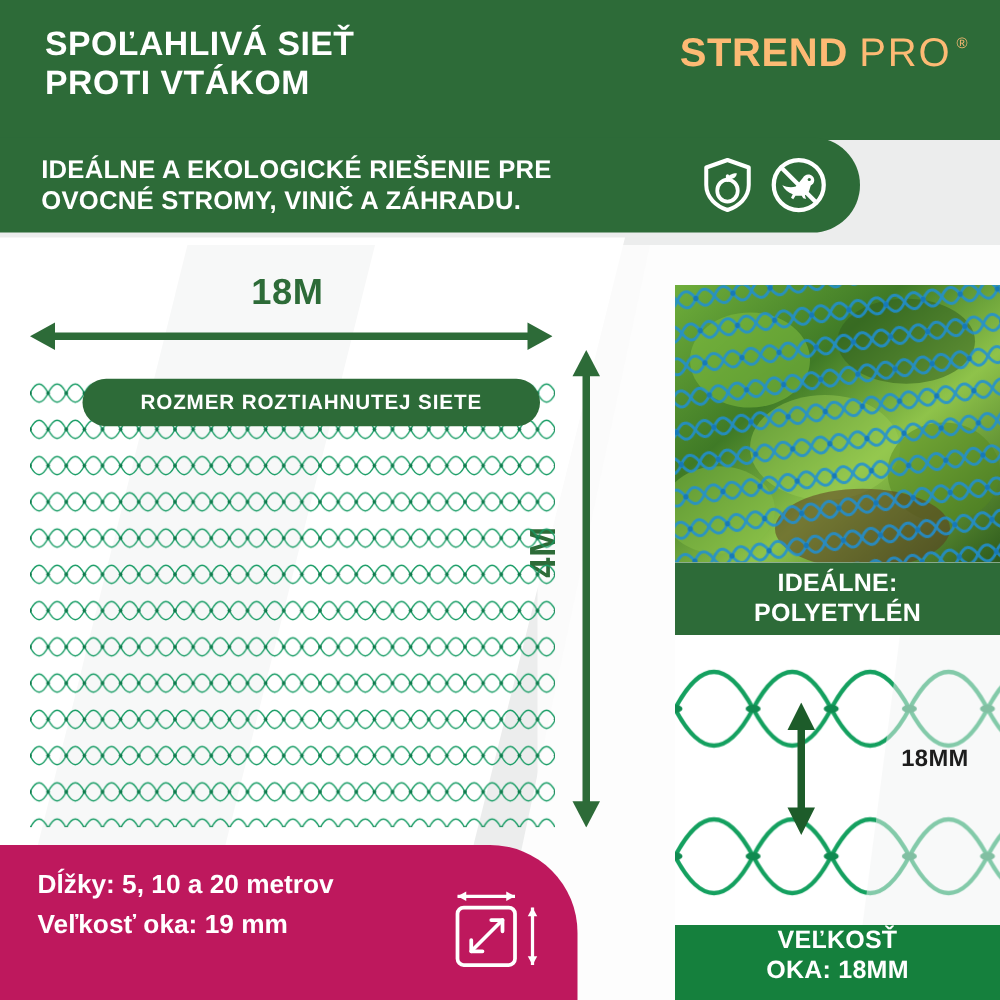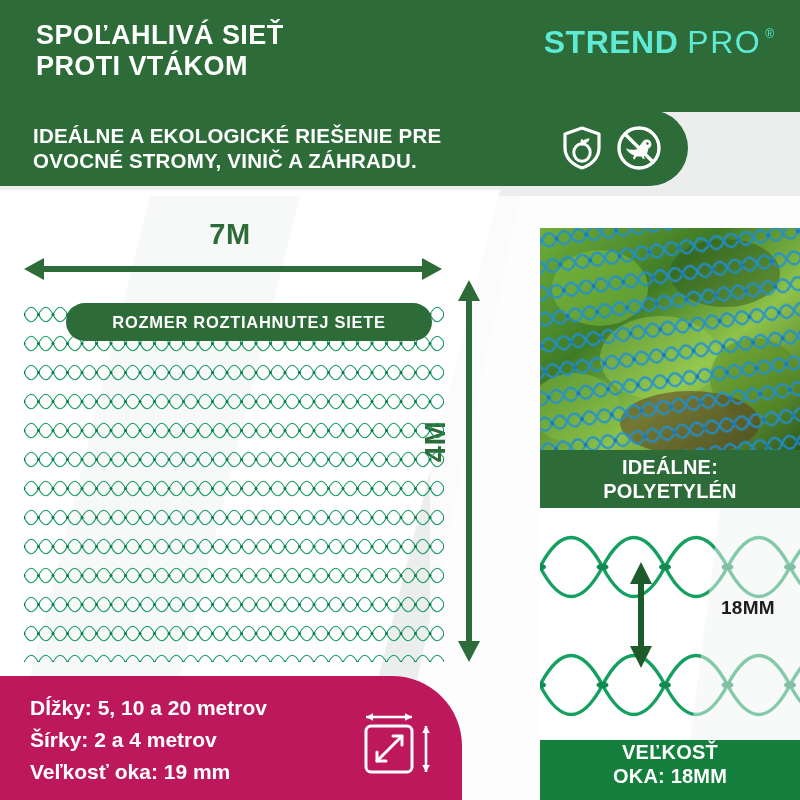--- a/index.html
+++ b/index.html
@@ -31,21 +31,21 @@
     position:absolute;left:0;top:0;width:800px;height:112px;
     background:#2d6b38;
   }
   .header-title{
     position:absolute;left:36px;top:20px;
     color:#ffffff;font-weight:bold;font-size:27px;line-height:31px;
     letter-spacing:.4px;white-space:pre-line;
   }
   .logo{
     position:absolute;right:26px;top:25px;
-    display:flex;align-items:flex-start;color:#5eead4;
+    display:flex;align-items:flex-start;color:#fdba74;
   }
   .logo-strend{font-size:32px;font-weight:bold;letter-spacing:.5px;line-height:34px;}
   .logo-pro{font-size:32px;font-weight:300;letter-spacing:1.5px;line-height:34px;margin-left:9px;}
   .logo-reg{font-size:12px;line-height:14px;margin-left:4px;margin-top:2px;}
 
   
   .subtitle-band{
     position:absolute;left:0;top:110px;width:688px;height:76px;
     background:#2d6b38;border-radius:0 38px 38px 0;
     display:flex;align-items:center;
@@ -166,21 +166,21 @@
                    L31.4 27.4 C30.9 29.2 29.6 30.6 27.9 31.2 L28.8 34.2 L26.6 33.6 L25.4 31.6
                    L20.4 31.6 L18.6 34.4 L16.8 33.2 L18.2 30.4 C14.6 29.2 11.6 26.6 9.8 23.2
                    C13.4 24.8 17.2 25.2 20.6 24.2 L26.2 17.4 C27.2 15.6 28.7 14.5 30.5 14.5 Z" fill="#ffffff"></path>
           <circle cx="31.4" cy="18.6" r="1.25" fill="#2d6b38"></circle>
           <path d="M9 9 L37 37" stroke="#ffffff" stroke-width="3.4" stroke-linecap="round"></path>
         </svg>
       </span>
     </div>
   </div>
 
-  <div class="dim-top-label">7M</div>
+  <div class="dim-top-label">18M</div>
   <div class="dim-top-arrow">
     <svg width="418" height="28" viewBox="0 0 418 28">
       <line x1="16" y1="14" x2="402" y2="14" stroke="#2d6b38" stroke-width="6"></line>
       <path d="M0 14 L20 3 L20 25 Z" fill="#2d6b38"></path>
       <path d="M418 14 L398 3 L398 25 Z" fill="#2d6b38"></path>
     </svg>
   </div>
 
   <div class="dim-side-arrow">
     <svg width="28" height="382" viewBox="0 0 28 382">
@@ -206,21 +206,20 @@
     </svg>
   </div>
 
   <div class="pill">
     <span>ROZMER ROZTIAHNUTEJ SIETE</span>
   </div>
 
   <div class="specs">
     <div class="specs-lines">
       <div>Dĺžky: 5, 10 a 20 metrov</div>
-      <div>Šírky: 2 a 4 metrov</div>
       <div>Veľkosť oka: 19 mm</div>
     </div>
     <div class="specs-icon">
       <svg width="72" height="72" viewBox="0 0 72 72">
         <rect x="4" y="16" width="46" height="46" rx="5" fill="none" stroke="#ffffff" stroke-width="3"></rect>
         <path d="M15 51 L40 26" stroke="#ffffff" stroke-width="3" stroke-linecap="round"></path>
         <path d="M40 26 L40 35 M40 26 L31 26" stroke="#ffffff" stroke-width="3" stroke-linecap="round"></path>
         <path d="M15 51 L15 42 M15 51 L24 51" stroke="#ffffff" stroke-width="3" stroke-linecap="round"></path>
         <path d="M4 7 L50 7" stroke="#ffffff" stroke-width="2.6"></path>
         <path d="M4 7 L11 3.2 L11 10.8 Z" fill="#ffffff"></path>

